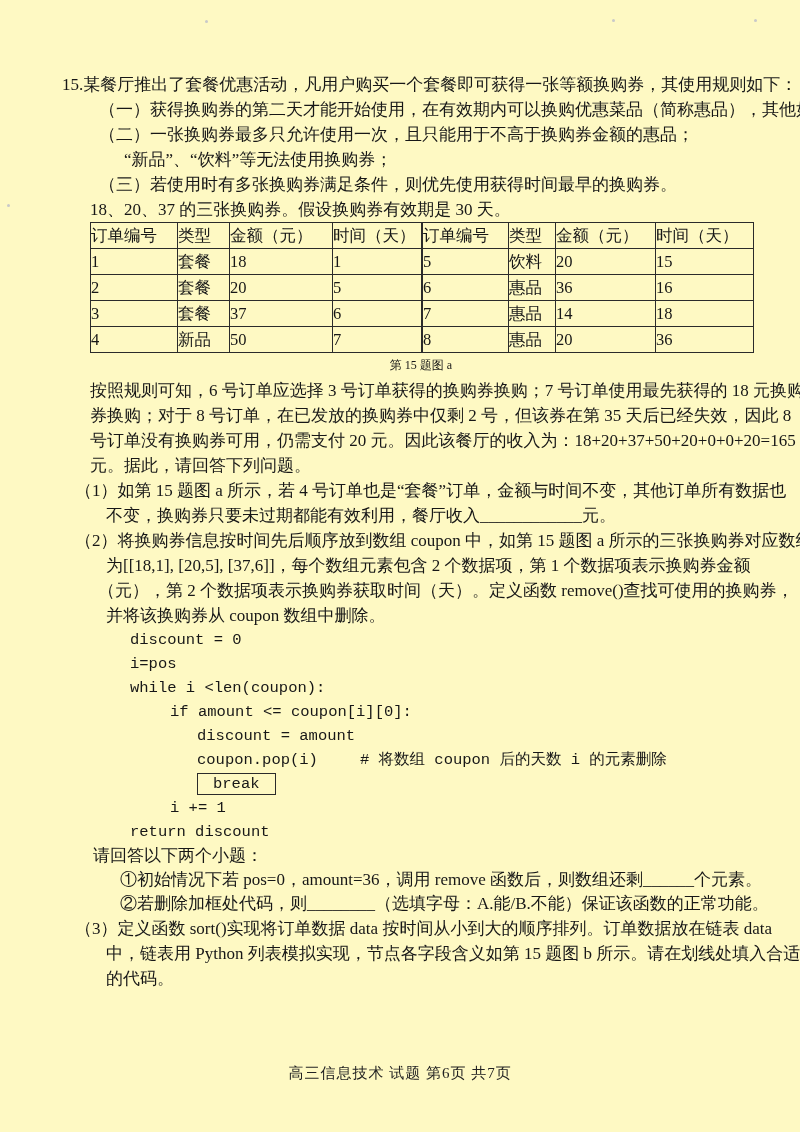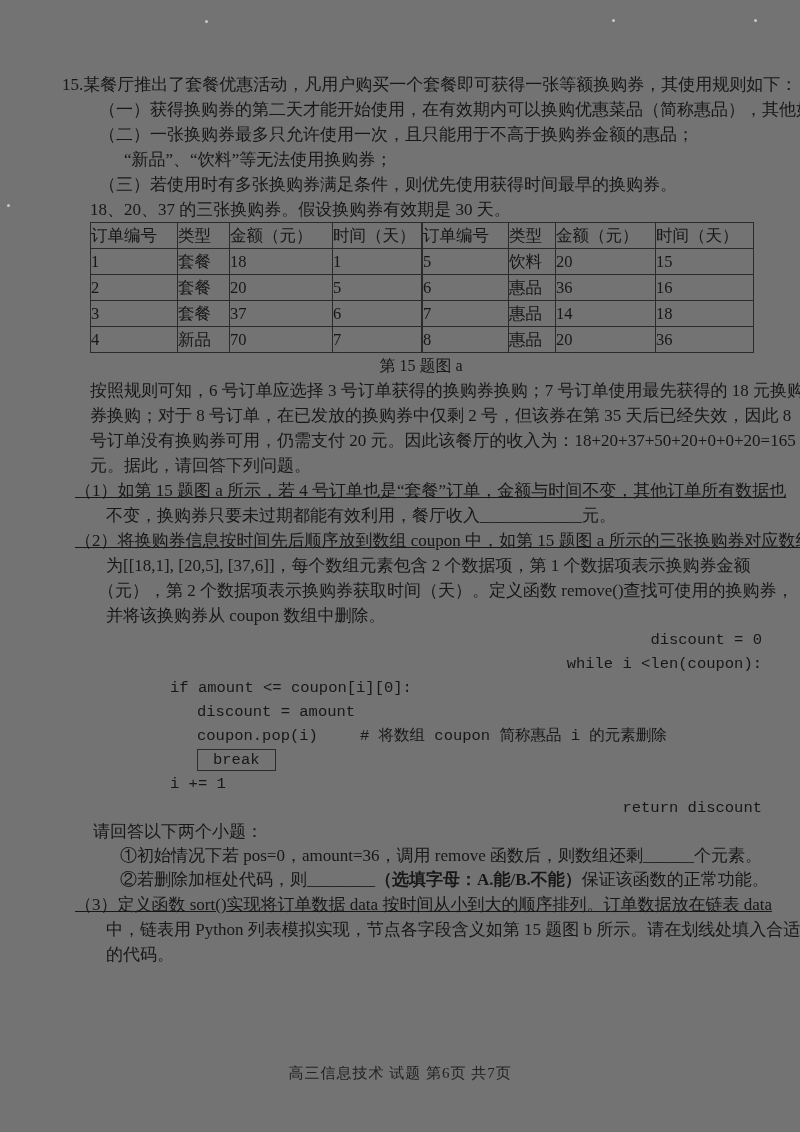--- a/index.html
+++ b/index.html
@@ -1,49 +1,49 @@
 <!DOCTYPE html>
 <html><head>
 <meta charset="utf-8">
 <style>
   html,body{margin:0;padding:0;background:#e8e8e8;}
   .page{
     position:relative;width:800px;height:1132px;margin:0 auto;
-    background:#737373;color:#171717;overflow:hidden;
+    background:#fef9c3;color:#171717;overflow:hidden;
     font-family:"Liberation Serif","DejaVu Serif",serif;
     font-size:17px;
   }
   .content{position:absolute;top:72px;left:62px;width:700px;}
   .ln{white-space:nowrap;line-height:25px;height:25px;}
   .qnum{display:inline-block;}
   .ind-rule{margin-left:37px;}
   .ind-rule2{margin-left:62px;}
   .ind-para1{margin-left:53px;}
   .ind-body{margin-left:28px;}
-  .ind-sub{margin-left:13px;text-decoration:underline;}
+  .ind-sub{margin-left:13px;}
   .ind-subcont{margin-left:44px;}
   .ind-subcont2{margin-left:36px;}
   .ind-prompt{margin-left:31px;}
   .ind-circ{margin-left:58px;}
-  .emph{font-weight:bold;margin-top:12px;}
+  .emph{font-weight:normal;margin-top:12px;}
   
   .tbl-wrap{display:flex;margin-left:28px;width:662px;}
   table{border-collapse:collapse;table-layout:fixed;width:331px;}
   td{
     border:1.6px solid #2b2b2b;text-align:left;height:25px;
     padding:0;font-size:16.5px;line-height:23px;overflow:hidden;
   }
-  .caption{width:662px;margin-left:28px;text-align:center;line-height:25px;height:25px;font-size:16px;}
+  .caption{width:662px;margin-left:28px;text-align:center;line-height:25px;height:25px;font-size:12px;}
   
   .code-ln{
     font-family:"Liberation Mono","DejaVu Sans Mono",monospace;
     font-size:15.5px;line-height:24px;height:24px;white-space:pre;
   }
   .ci1{margin-left:51px;}
-  .ci2{margin-left:68px;text-align:right;}
+  .ci2{margin-left:68px;}
   .ci3{margin-left:108px;}
   .ci4{margin-left:135px;}
   .code-comment{margin-left:42px;}
   .break-box{
     display:inline-block;border:1.5px solid #2b2b2b;
     padding:0 15px;line-height:20px;
   }
   .prompt-ln{line-height:24px;height:24px;}
   .footer{
     position:absolute;top:1064px;left:0;width:800px;
@@ -100,21 +100,21 @@
         </tr>
         <tr>
           <td>3</td>
           <td>套餐</td>
           <td>37</td>
           <td>6</td>
         </tr>
         <tr>
           <td>4</td>
           <td>新品</td>
-          <td>70</td>
+          <td>50</td>
           <td>7</td>
         </tr>
       </tbody>
         </table>
       <table>
         <colgroup>
             <col style="width:86px">
             <col style="width:47px">
             <col style="width:100px">
             <col style="width:98px">
@@ -162,24 +162,25 @@
 
     <div class="ln ind-sub">（1）如第 15 题图 a 所示，若 4 号订单也是“套餐”订单，金额与时间不变，其他订单所有数据也</div>
     <div class="ln ind-subcont">不变，换购券只要未过期都能有效利用，餐厅收入____________元。</div>
 
     <div class="ln ind-sub">（2）将换购券信息按时间先后顺序放到数组 coupon 中，如第 15 题图 a 所示的三张换购券对应数组</div>
     <div class="ln ind-subcont">为[[18,1], [20,5], [37,6]]，每个数组元素包含 2 个数据项，第 1 个数据项表示换购券金额</div>
     <div class="ln ind-subcont2">（元），第 2 个数据项表示换购券获取时间（天）。定义函数 remove()查找可使用的换购券，</div>
     <div class="ln ind-subcont">并将该换购券从 coupon 数组中删除。</div>
 
     <div class="code-ln ci2">discount = 0</div>
+    <div class="code-ln ci2">i=pos</div>
     <div class="code-ln ci2">while i &lt;len(coupon):</div>
     <div class="code-ln ci3">if amount &lt;= coupon[i][0]:</div>
     <div class="code-ln ci4">discount = amount</div>
-    <div class="code-ln ci4"><span>coupon.pop(i)</span><span class="code-comment"># 将数组 coupon 简称惠品 i 的元素删除</span></div>
+    <div class="code-ln ci4"><span>coupon.pop(i)</span><span class="code-comment"># 将数组 coupon 后的天数 i 的元素删除</span></div>
     <div class="code-ln ci4"><span class="break-box">break</span></div>
     <div class="code-ln ci3">i += 1</div>
     <div class="code-ln ci2">return discount</div>
 
     <div class="ln prompt-ln ind-prompt">请回答以下两个小题：</div>
     <div class="ln prompt-ln ind-circ">①初始情况下若 pos=0，amount=36，调用 remove 函数后，则数组还剩______个元素。</div>
     <div class="ln prompt-ln ind-circ"><span>②若删除加框处代码，则________</span><span class="emph">（选填字母：A.能/B.不能）</span><span>保证该函数的正常功能。</span></div>
 
     <div class="ln ind-sub">（3）定义函数 sort()实现将订单数据 data 按时间从小到大的顺序排列。订单数据放在链表 data</div>
     <div class="ln ind-subcont">中，链表用 Python 列表模拟实现，节点各字段含义如第 15 题图 b 所示。请在划线处填入合适</div>

